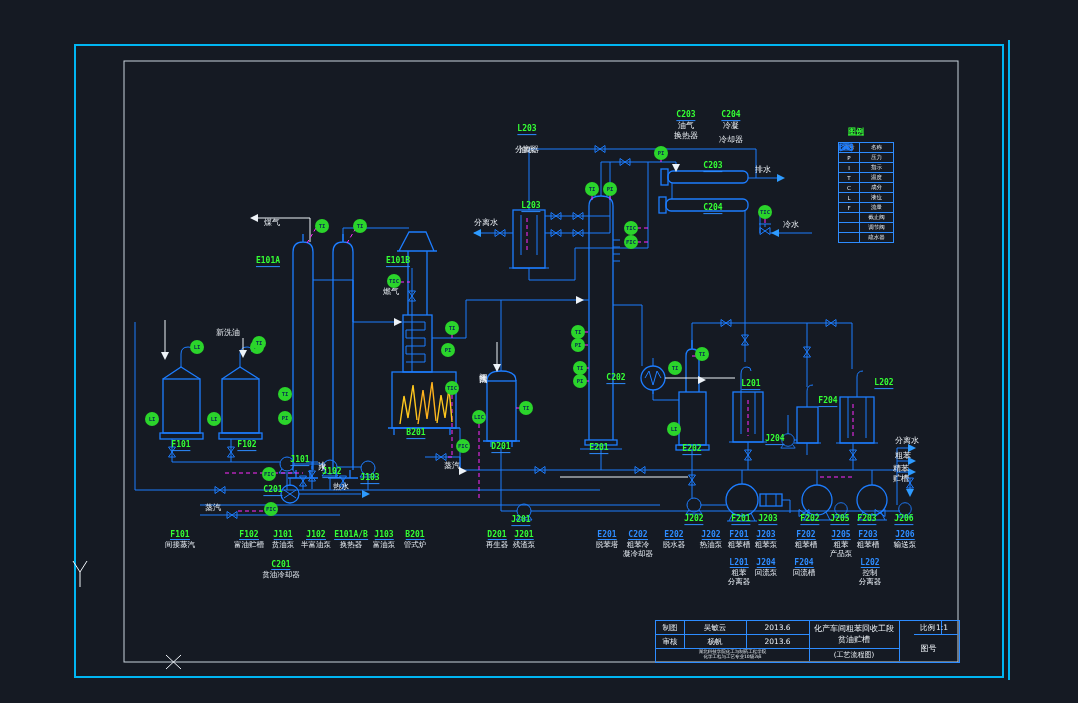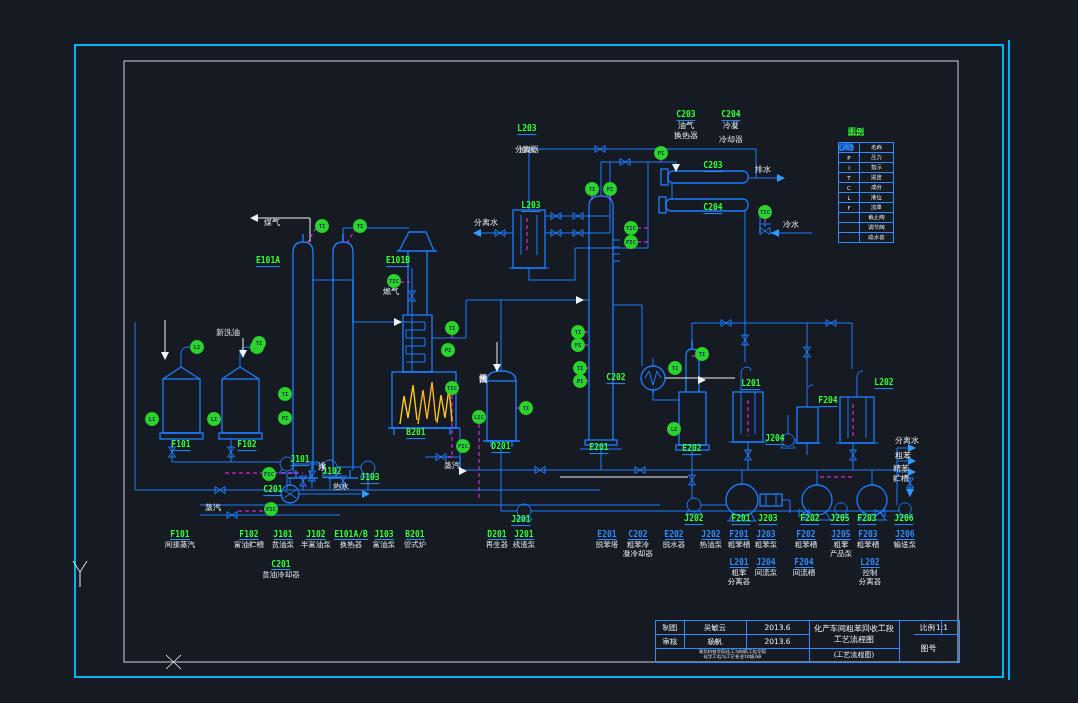--- a/index.html
+++ b/index.html
@@ -532,21 +532,21 @@
   <div class="cell" style="left:90px;top:0;width:63px;height:13px">2013.6</div>
   <div class="cell" style="left:0;top:14px;width:28px;height:13px">审核</div>
   <div class="cell" style="left:28px;top:14px;width:62px;height:13px">杨帆</div>
   <div class="cell" style="left:90px;top:14px;width:63px;height:13px">2013.6</div>
   <div class="cell" style="left:0;top:28px;width:153px;height:12px;flex-direction:column;font-size:4.5px;line-height:1.1;border-bottom:none">
     <span>湖北科技学院化工与制药工程学院</span>
     <span>化学工程与工艺专业10级2班</span>
   </div>
   <div class="cell" style="left:153px;top:0;width:90px;height:27px;flex-direction:column;font-size:8px;line-height:1.3">
     <span>化产车间粗苯回收工段</span>
-    <span>工艺流程图</span>
+    <span>贫油贮槽</span>
   </div>
   <div class="cell" style="left:153px;top:28px;width:90px;height:12px;border-bottom:none;font-size:7px">(工艺流程图)</div>
   <div class="cell" style="left:258px;top:0;width:27px;height:13px">比例</div>
   <div class="cell" style="left:270px;top:0;width:32px;height:13px;border-right:none">1:1</div>
   <div class="cell" style="left:243px;top:14px;width:59px;height:26px;border-right:none;border-bottom:none;font-size:8px">图号</div>
 </div>
 
 </div>
 
 </body></html>

